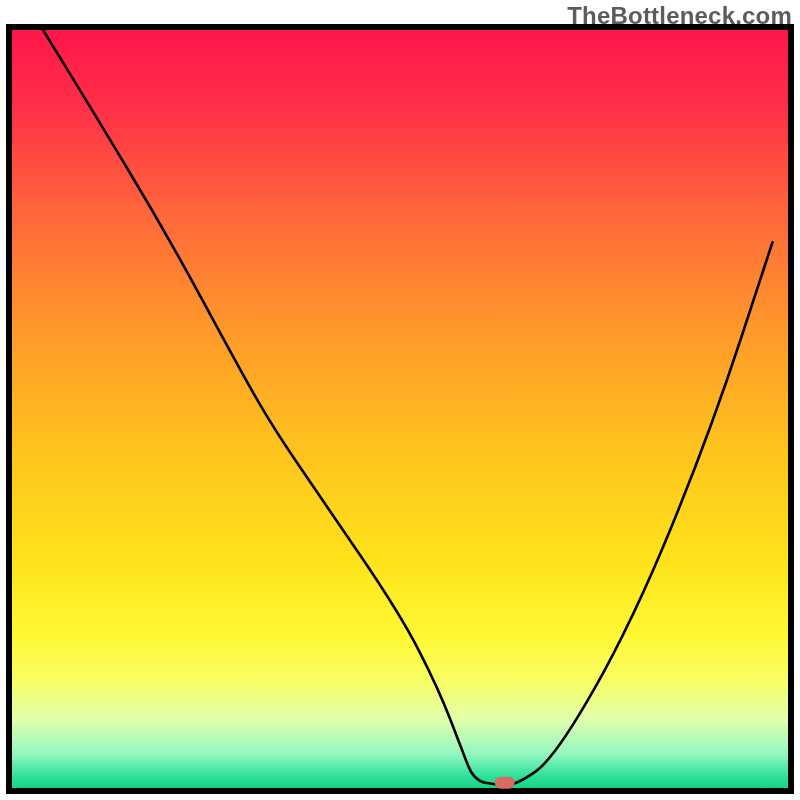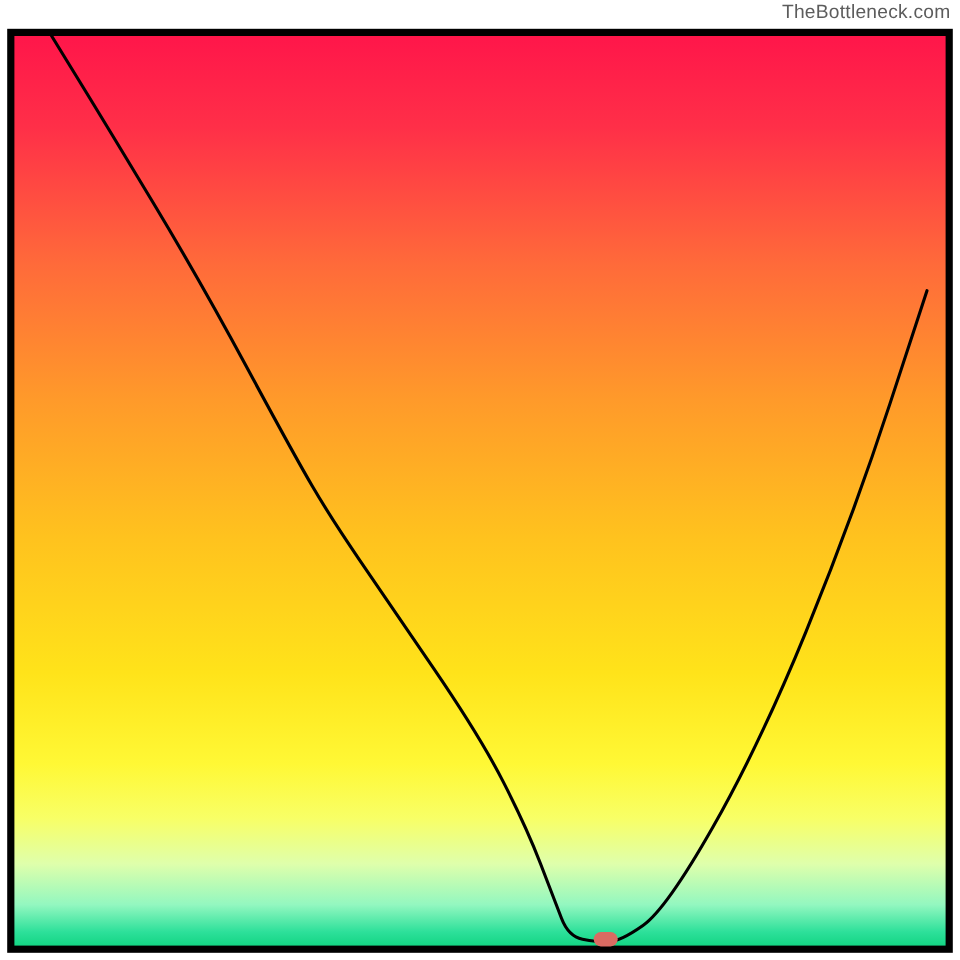--- a/index.html
+++ b/index.html
@@ -13,22 +13,22 @@
   .container {
     position: relative;
     width: 800px;
     height: 800px;
   }
   .watermark {
     position: absolute;
     top: 2px;
     right: 8px;
     color: #5c5c5c;
-    font-size: 16px;
-    font-weight: 400;
+    font-size: 24px;
+    font-weight: 700;
     letter-spacing: 0.2px;
     z-index: 5;
   }
   svg {
     display: block;
   }
 </style>
 </head>
 <body>
 

